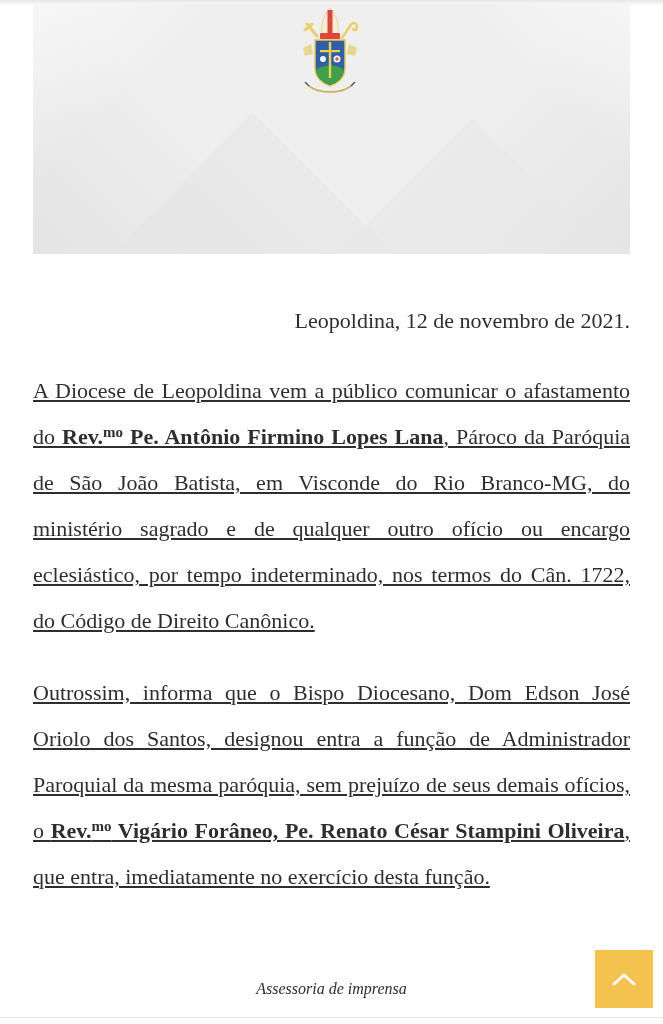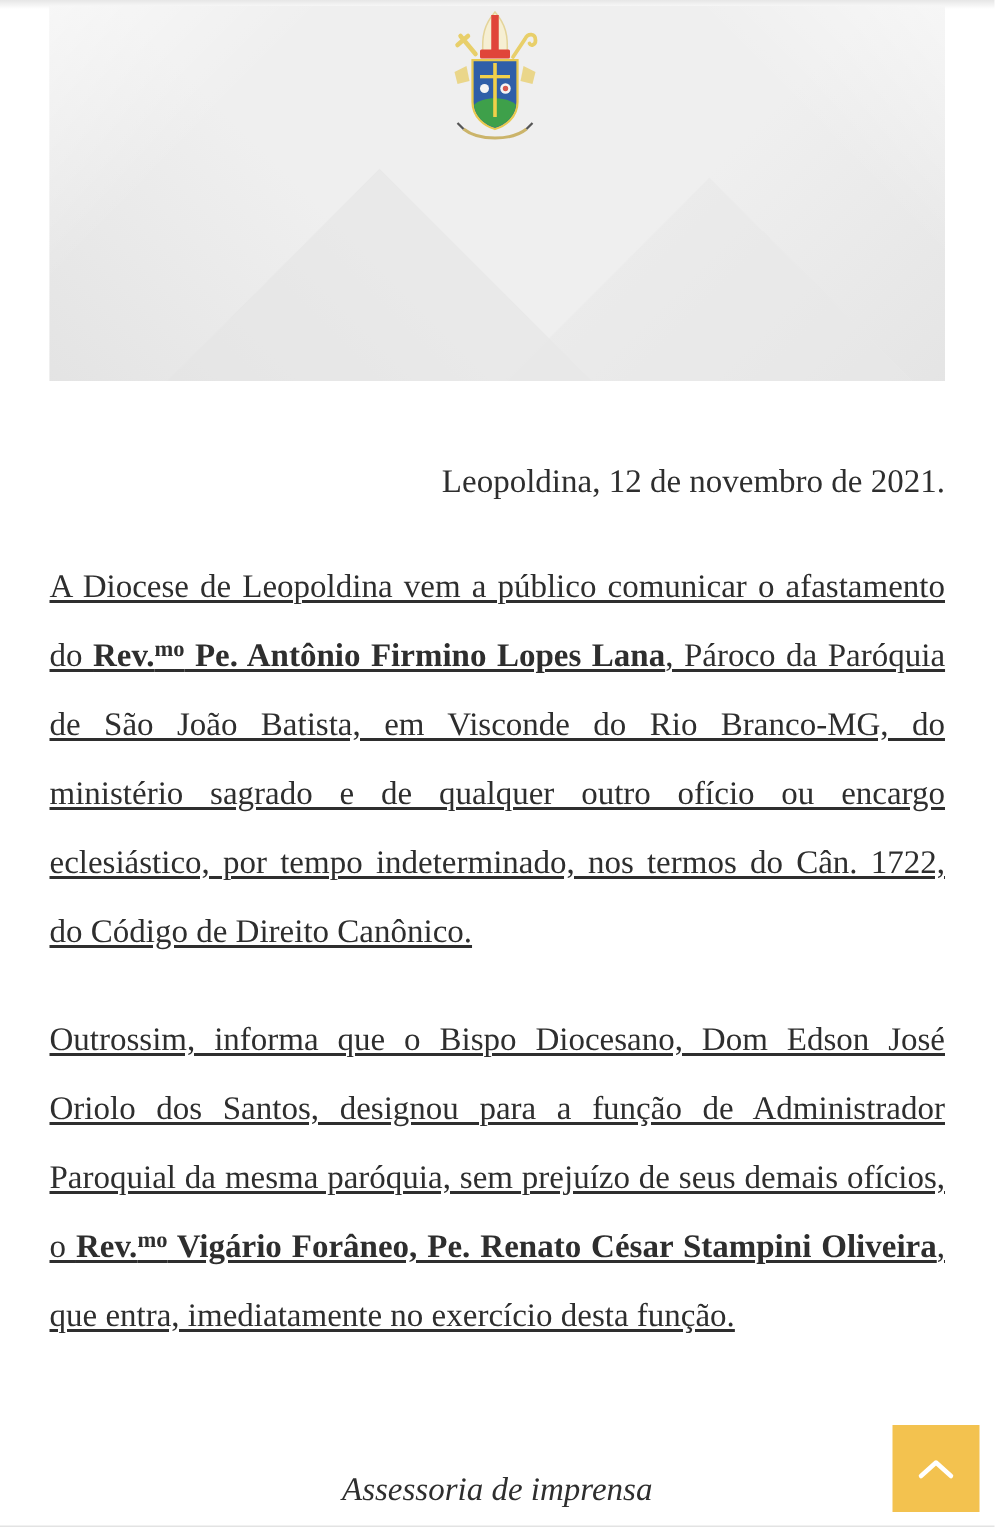--- a/index.html
+++ b/index.html
@@ -99,21 +99,21 @@
     }
     .p1 { top: 368px; }
     .p2 { top: 670px; }
     .signature {
       position: absolute;
       left: 0;
       width: 663px;
       top: 980px;
       text-align: center;
       font-style: italic;
-      font-size: 22px;
+      font-size: 16px;
       color: #2e2e2e;
     }
     .bottom-line {
       position: absolute;
       left: 0; top: 1017px;
       width: 663px; height: 1px;
       background: #e3e3e3;
     }
     .scroll-top {
       position: absolute;
@@ -161,21 +161,21 @@
 
     <path d="M14 80 C24 88 46 88 56 80" stroke="#cbb46a" stroke-width="2" fill="none"></path>
     <path d="M10 76 L14 80 M60 76 L56 80" stroke="#555" stroke-width="1.5"></path>
   </svg>
 </div>
 
 <div class="date">Leopoldina, 12 de novembro de 2021.</div>
 
 <p class="para p1"><span>A Diocese de Leopoldina vem a público comunicar o afastamento do </span><b>Rev.</b><sup>mo</sup><b> Pe. Antônio Firmino Lopes Lana</b><span>, Pároco da Paróquia de São João Batista, em Visconde do Rio Branco-MG, do ministério sagrado e de qualquer outro ofício ou encargo eclesiástico, por tempo indeterminado, nos termos do Cân. 1722, do Código de Direito Canônico.</span></p>
 
-<p class="para p2"><span>Outrossim, informa que o Bispo Diocesano, Dom Edson José Oriolo dos Santos, designou para a função de Administrador Paroquial da mesma paróquia, sem prejuízo de seus demais ofícios, o </span><b>Rev.</b><sup>mo</sup><b> Vigário Forâneo, Pe. Renato César Stampini Oliveira</b><span>, que entra, imediatamente no exercício desta função.</span></p>
+<p class="para p2"><span>Outrossim, informa que o Bispo Diocesano, Dom Edson José Oriolo dos Santos, designou entra a função de Administrador Paroquial da mesma paróquia, sem prejuízo de seus demais ofícios, o </span><b>Rev.</b><sup>mo</sup><b> Vigário Forâneo, Pe. Renato César Stampini Oliveira</b><span>, que entra, imediatamente no exercício desta função.</span></p>
 
 <div class="signature">Assessoria de imprensa</div>
 
 <div class="bottom-line"></div>
 
 <div class="scroll-top">
   <svg width="26" height="16" viewBox="0 0 26 16" xmlns="http://www.w3.org/2000/svg">
     <path d="M3 13 L13 4 L23 13" stroke="#ffffff" stroke-width="3" fill="none" stroke-linecap="round" stroke-linejoin="round"></path>
   </svg>
 </div>

